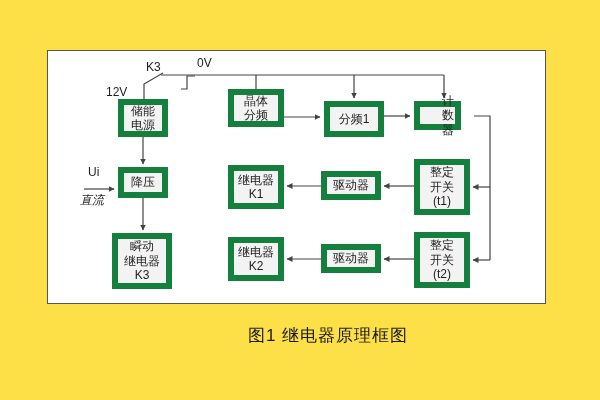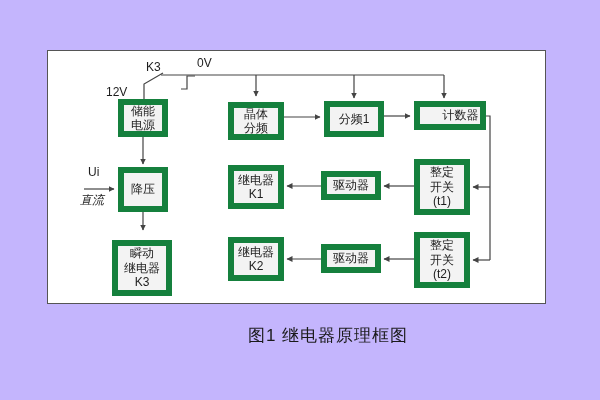--- a/index.html
+++ b/index.html
@@ -1,17 +1,17 @@
 <!DOCTYPE html>
 <html><head>
 <meta charset="utf-8">
 <style>
   html,body{margin:0;padding:0;background:#ffffff;}
   .stage{
-    position:relative;width:600px;height:400px;background:#c4b5fd;
+    position:relative;width:600px;height:400px;background:#fde047;
     font-family:"Liberation Sans","DejaVu Sans",sans-serif;color:#222;
     overflow:hidden;
   }
   .frame{
     position:absolute;left:47px;top:50px;width:499px;height:254px;
     border:1px solid #555;background:#ffffff;box-sizing:border-box;
   }
   svg.wires{position:absolute;left:0;top:0;pointer-events:none;}
   .blk{
     position:absolute;box-sizing:border-box;
@@ -74,29 +74,29 @@
   </svg>
 
   <span class="lbl" style="left:146px;top:60px;">K3</span>
   <span class="lbl" style="left:106px;top:85px;">12V</span>
   <span class="lbl" style="left:197px;top:56px;">0V</span>
   <span class="lbl" style="left:88px;top:165px;">Ui</span>
   <span class="lbl" style="left:80px;top:192px;font-style:italic;">直流</span>
 
   <div class="blk" style="left:118px;top:99px;width:50px;height:38px;">储能
 电源</div>
-  <div class="blk" style="left:118px;top:167px;width:50px;height:45px;">降压</div>
-  <div class="blk" style="left:112px;top:233px;width:60px;height:56px;margin-top:7px;">瞬动
+  <div class="blk" style="left:118px;top:167px;width:50px;height:31px;">降压</div>
+  <div class="blk" style="left:112px;top:233px;width:60px;height:56px;">瞬动
 继电器
 K3</div>
 
-  <div class="blk" style="left:228px;top:102px;width:56px;height:38px;">晶体
+  <div class="blk" style="left:228px;top:89px;width:56px;height:38px;">晶体
 分频</div>
   <div class="blk" style="left:324px;top:101px;width:60px;height:36px;">分频1</div>
-  <div class="blk" style="left:414px;top:101px;width:72px;height:29px;padding-left:21px;">计数器</div>
+  <div class="blk" style="left:414px;top:101px;width:47px;height:29px;padding-left:21px;">计数器</div>
 
   <div class="blk" style="left:228px;top:165px;width:56px;height:44px;">继电器
 K1</div>
   <div class="blk" style="left:321px;top:171px;width:60px;height:29px;">驱动器</div>
   <div class="blk" style="left:414px;top:159px;width:56px;height:56px;">整定
 开关
 (t1)</div>
 
   <div class="blk" style="left:228px;top:237px;width:56px;height:44px;">继电器
 K2</div>

